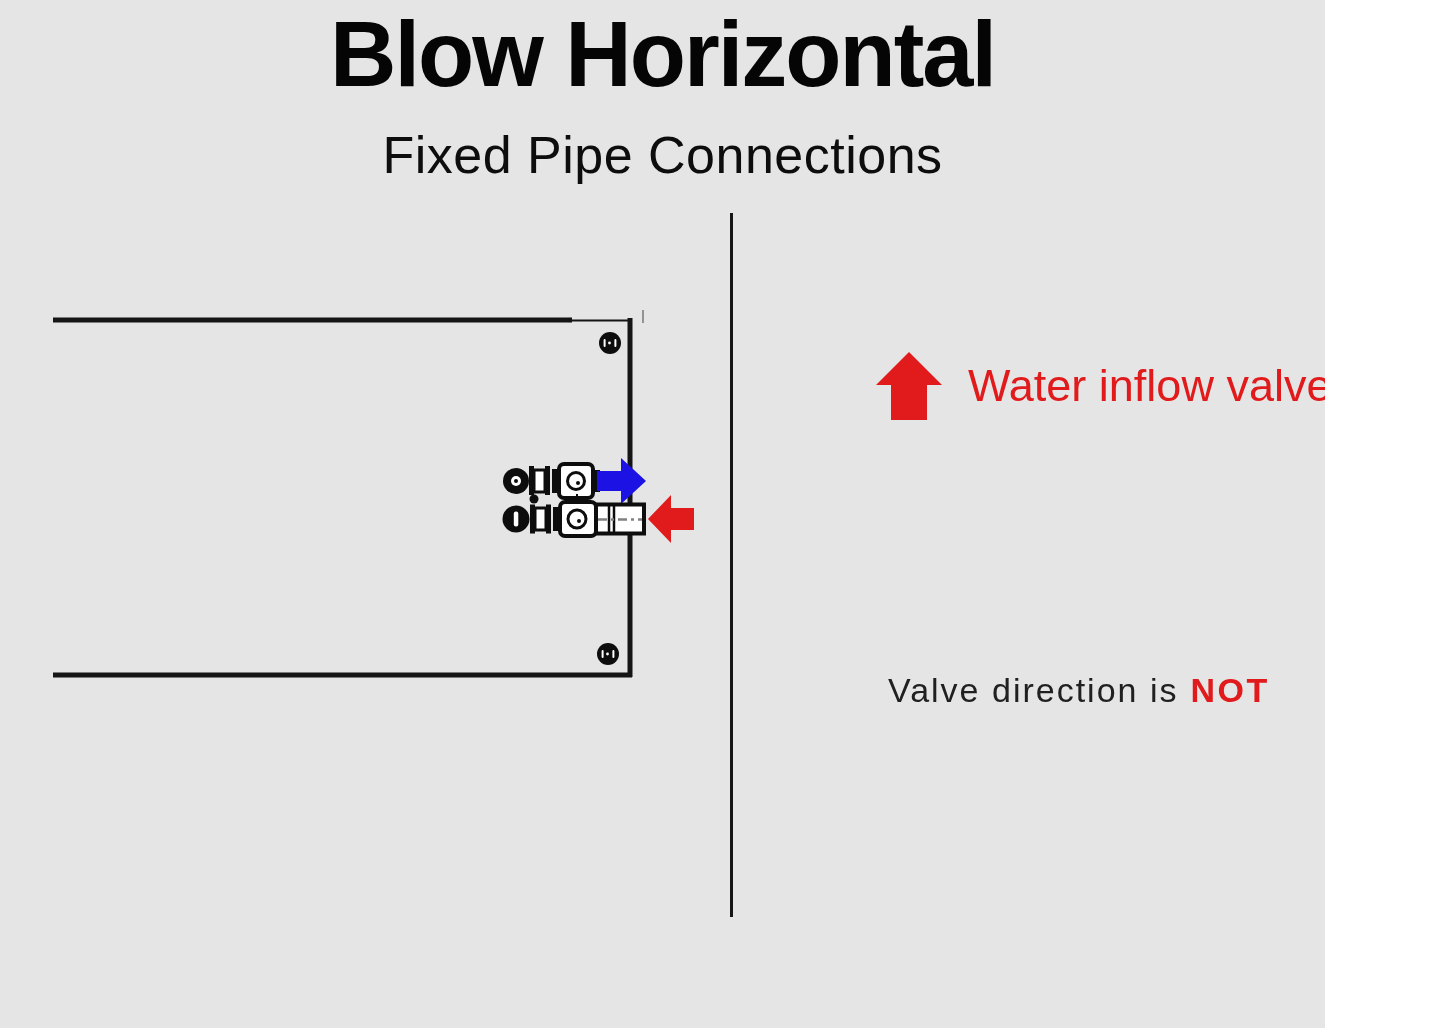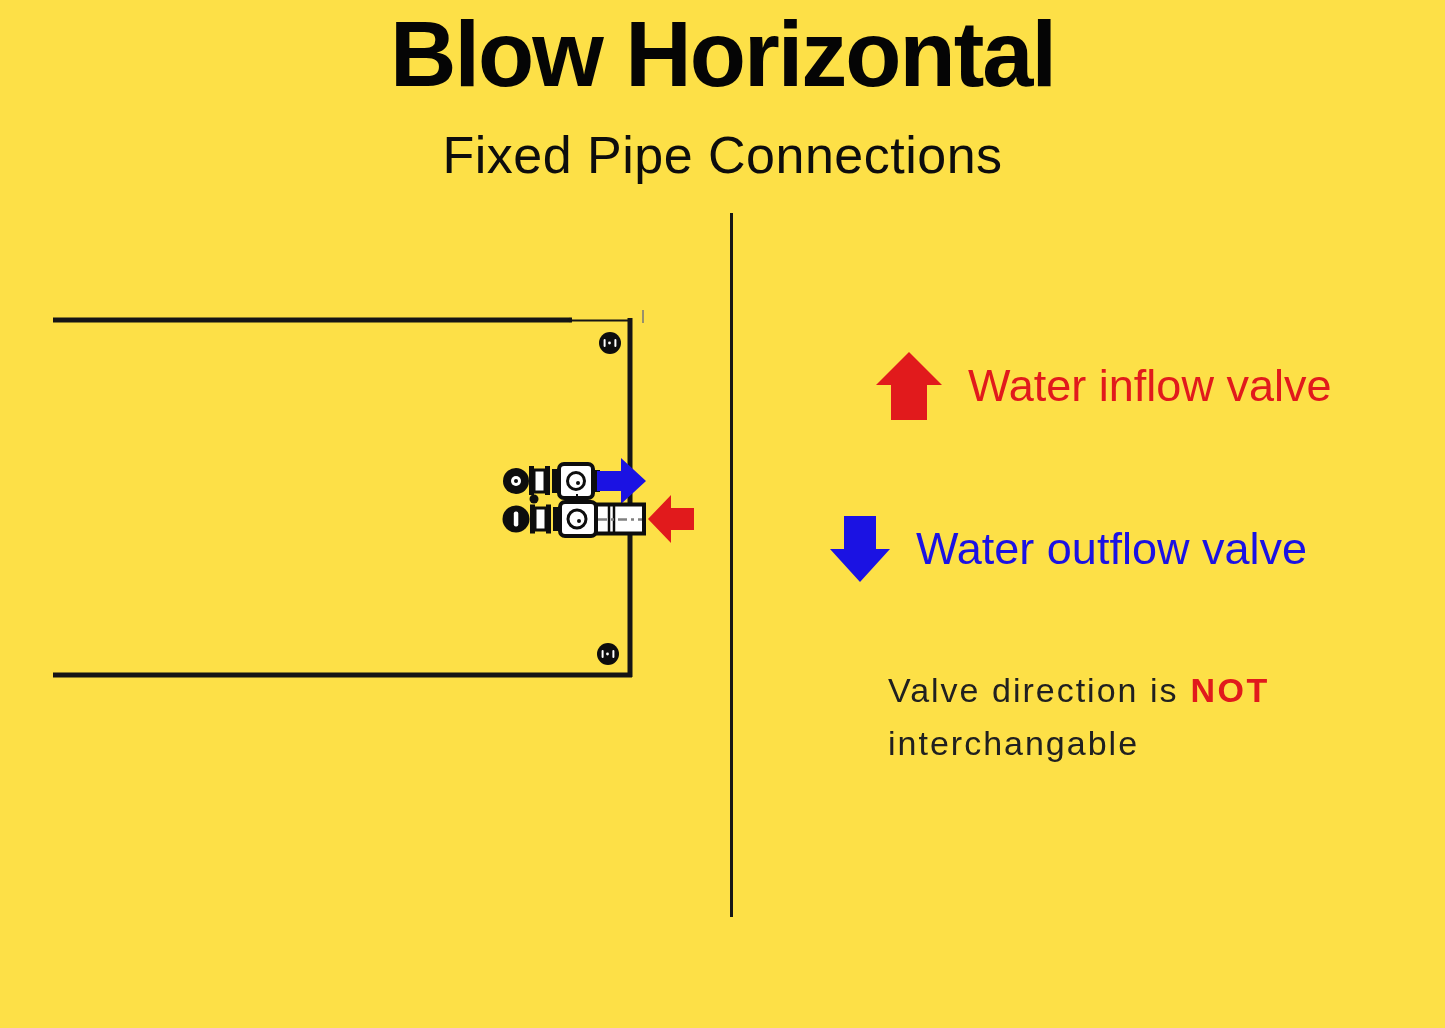--- a/index.html
+++ b/index.html
@@ -1,21 +1,21 @@
 <!DOCTYPE html>
 <html><head>
 <meta charset="utf-8">
 <style>
   html, body { margin: 0; padding: 0; background: #ffffff; }
   body { font-family: "Liberation Sans", sans-serif; }
   .canvas {
     position: relative;
-    width: 1445px;
+    width: 1325px;
     height: 1028px;
-    background: #fde047;
+    background: #e5e5e5;
     overflow: hidden;
   }
 
   
   .hdr { position: absolute; top: 0; left: 0; width: 100%; text-align: center; }
   .title {
     margin: 0;
     padding-top: 6px;
     font-size: 92px;
     font-weight: 700;
@@ -158,26 +158,19 @@
 
   <div class="divider"></div>
 
   <div class="legend-row inflow">
     <svg width="66" height="68" viewBox="0 0 66 68">
       <polygon points="0,33 33,0 66,33 51,33 51,68 15,68 15,33" fill="#e11a1c"></polygon>
     </svg>
     <span class="legend-label red">Water inflow valve</span>
   </div>
 
-  <div class="legend-row outflow">
-    <svg width="60" height="66" viewBox="0 0 60 66">
-      <polygon points="14,0 46,0 46,33 60,33 30,66 0,33 14,33" fill="#1b12e3"></polygon>
-    </svg>
-    <span class="legend-label blue">Water outflow valve</span>
-  </div>
 
   <div class="note">
     <span>Valve direction is</span><span class="emph">NOT</span>
     <br>
-    <span>interchangable</span>
   </div>
 
 </div>
 
 </body></html>

